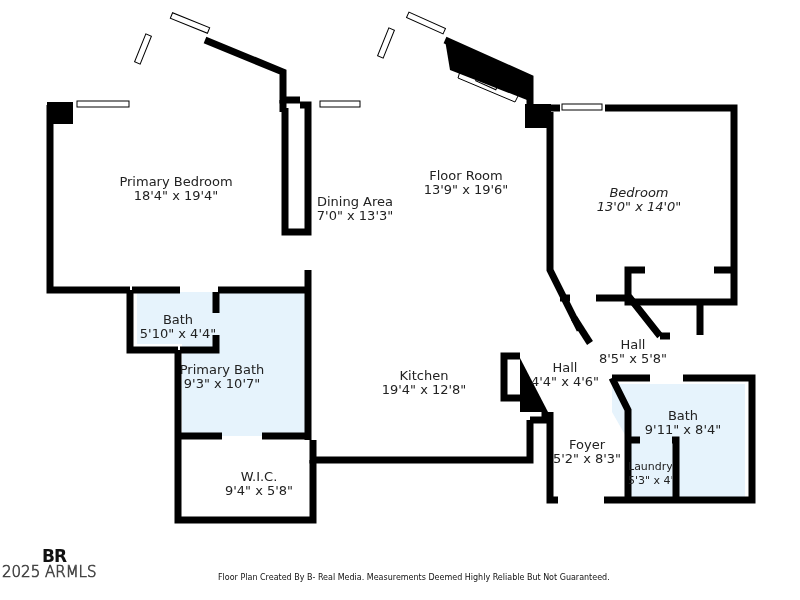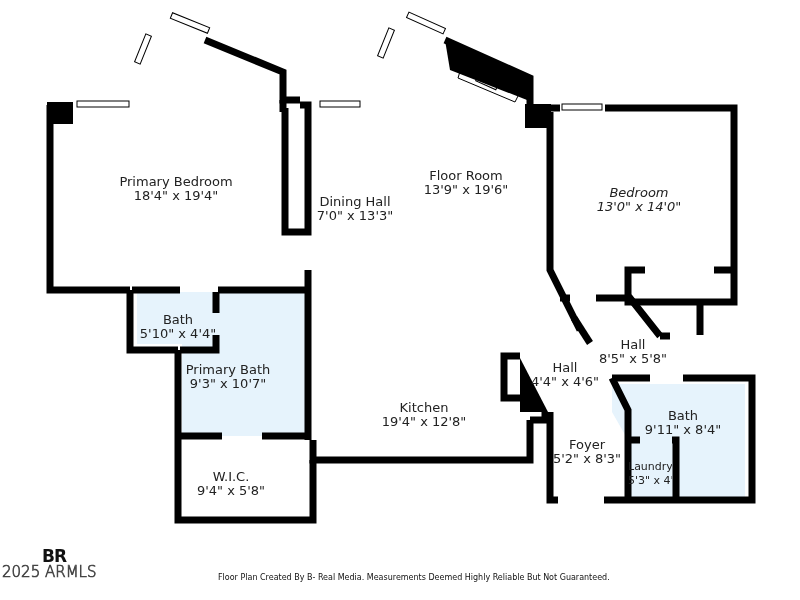--- a/index.html
+++ b/index.html
@@ -88,60 +88,60 @@
     <rect x="406" y="20" width="40" height="6" transform="rotate(24 426 23)"></rect>
     <rect x="383" y="28" width="6" height="30" transform="rotate(22 386 43)"></rect>
   </g>
 </svg>
 
 <div class="room-label" style="left:176px; top:175px;">
   <span class="nm">Primary Bedroom</span>
   <span class="dim">18'4" x 19'4"</span>
 </div>
 <div class="room-label" style="left:355px; top:195px;">
-  <span class="nm">Dining Hall</span>
+  <span class="nm">Dining Area</span>
   <span class="dim">7'0" x 13'3"</span>
 </div>
 <div class="room-label" style="left:466px; top:169px;">
   <span class="nm">Floor Room</span>
   <span class="dim">13'9" x 19'6"</span>
 </div>
 <div class="room-label" style="left:639px; top:186px;font-style:italic;">
   <span class="nm">Bedroom</span>
   <span class="dim">13'0" x 14'0"</span>
 </div>
 <div class="room-label" style="left:178px; top:313px;">
   <span class="nm">Bath</span>
   <span class="dim">5'10" x 4'4"</span>
 </div>
-<div class="room-label" style="left:228px; top:363px;">
+<div class="room-label" style="left:222px; top:363px;">
   <span class="nm">Primary Bath</span>
   <span class="dim">9'3" x 10'7"</span>
 </div>
-<div class="room-label" style="left:424px; top:369px;margin-top:32px;">
+<div class="room-label" style="left:424px; top:369px;">
   <span class="nm">Kitchen</span>
   <span class="dim">19'4" x 12'8"</span>
 </div>
 <div class="room-label" style="left:633px; top:338px;">
   <span class="nm">Hall</span>
   <span class="dim">8'5" x 5'8"</span>
 </div>
 <div class="room-label" style="left:565px; top:361px;">
   <span class="nm">Hall</span>
   <span class="dim">4'4" x 4'6"</span>
 </div>
 <div class="room-label" style="left:683px; top:409px;">
   <span class="nm">Bath</span>
   <span class="dim">9'11" x 8'4"</span>
 </div>
 <div class="room-label" style="left:587px; top:438px;">
   <span class="nm">Foyer</span>
   <span class="dim">5'2" x 8'3"</span>
 </div>
-<div class="room-label" style="left:231px; top:470px;">
+<div class="room-label" style="left:259px; top:470px;">
   <span class="nm">W.I.C.</span>
   <span class="dim">9'4" x 5'8"</span>
 </div>
 <div class="room-label" style="left:650px; top:460px; width:44px; overflow:hidden; transform:translateX(-50%); font-size:11px;text-align:center;">
   <span class="nm">Laundry</span>
   <span class="dim">5'3" x 4'2"</span>
 </div>
 
 <div class="logo">BR</div>
 <div class="copyright">2025 ARMLS</div>

